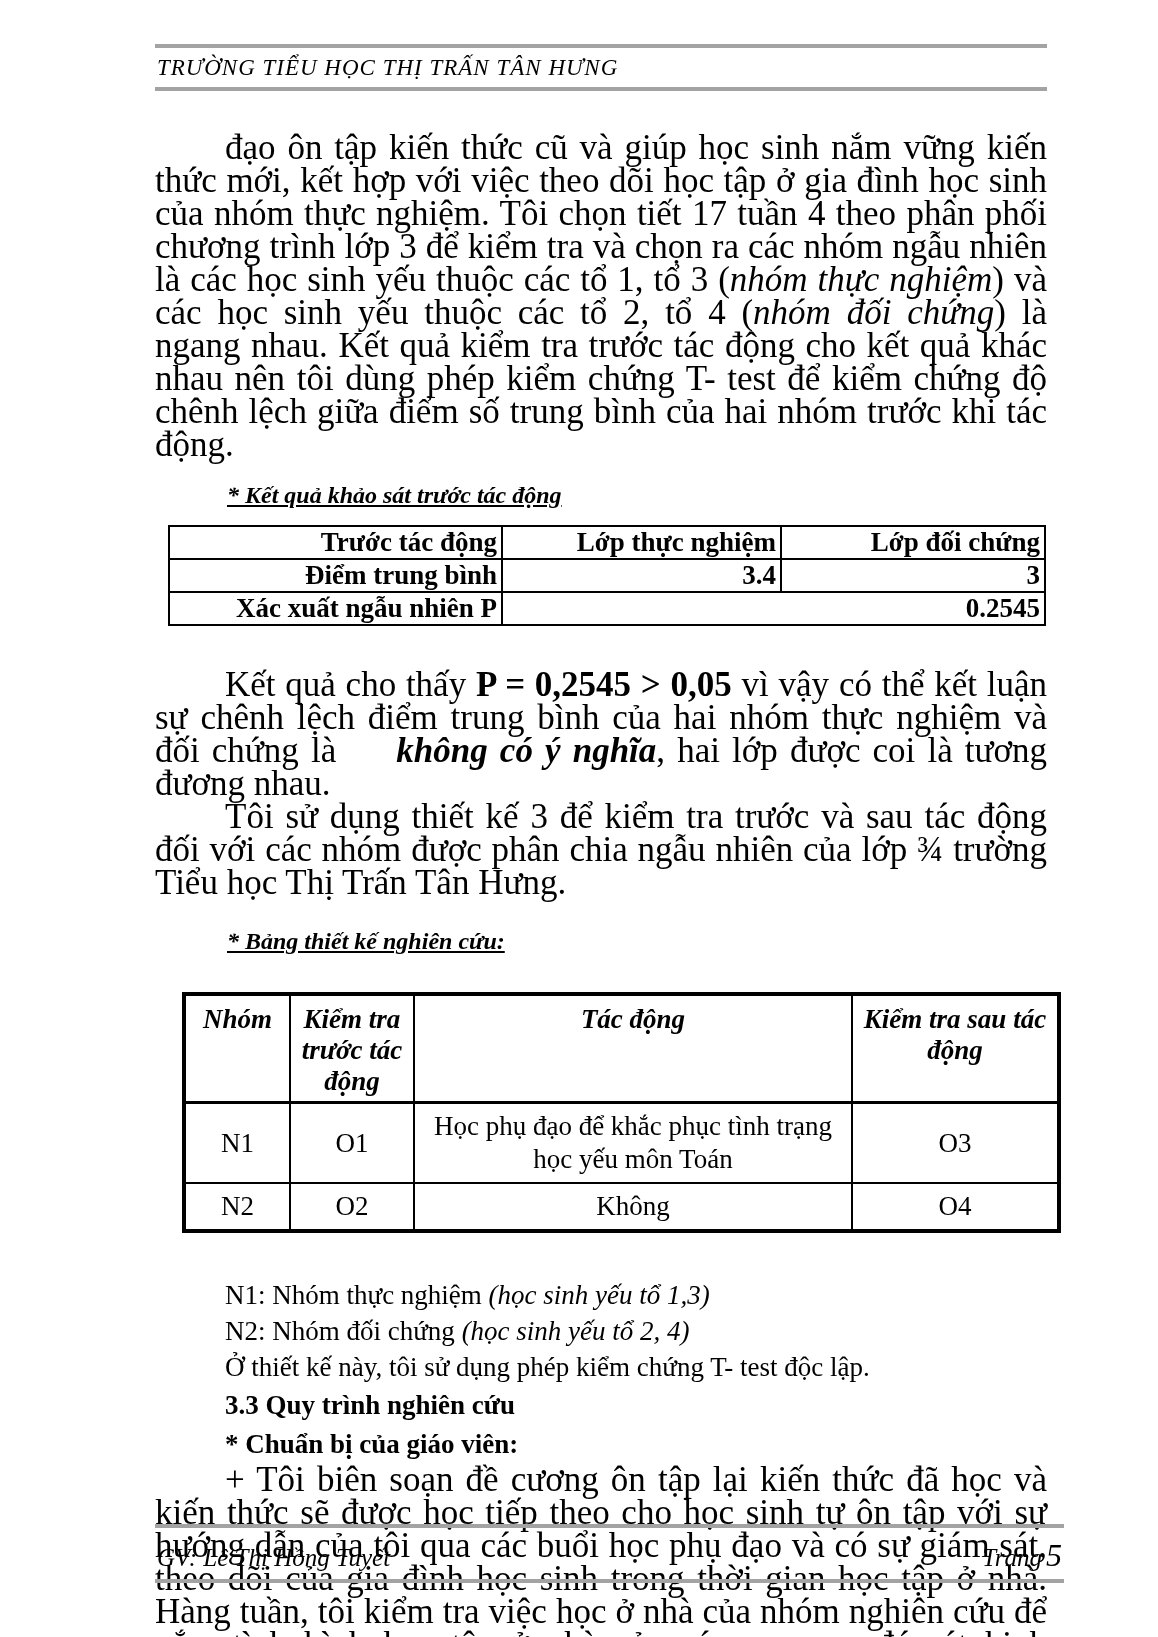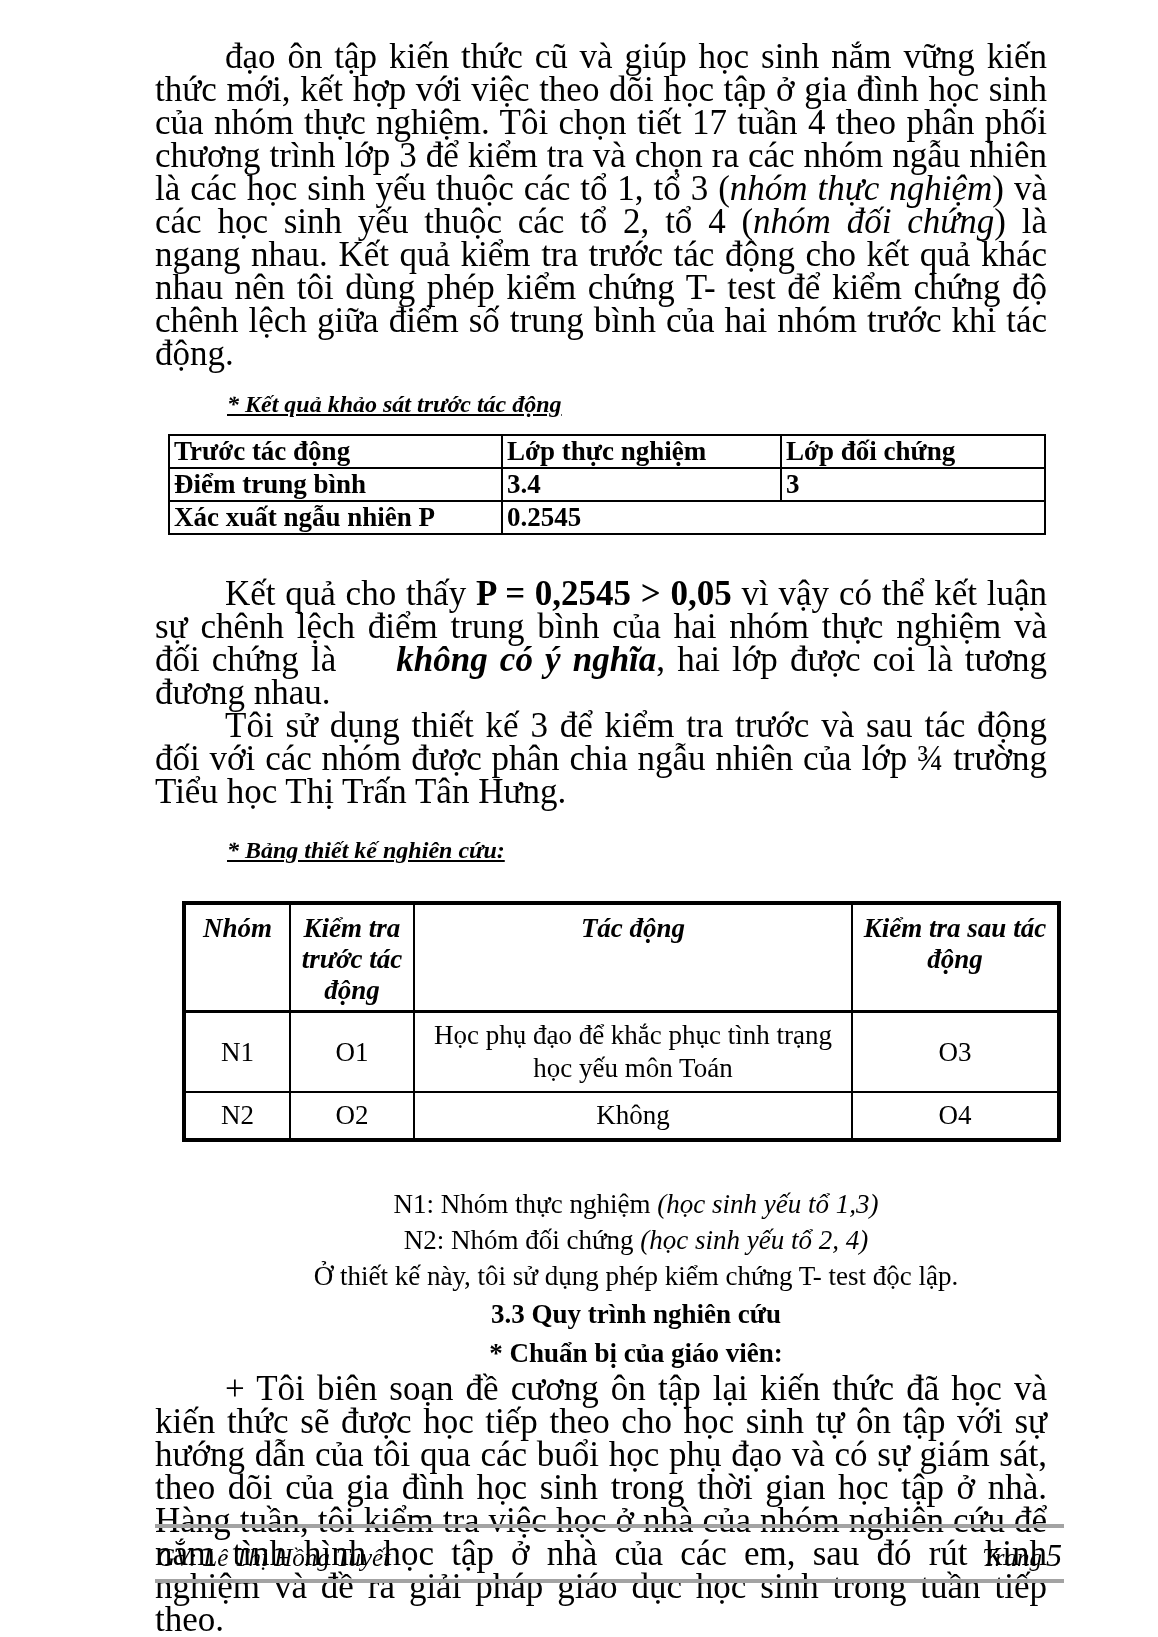--- a/index.html
+++ b/index.html
@@ -43,21 +43,21 @@
     line-height:33px;
   }
   #heading-design { margin-top:26px; }
 
   
   table.t1 {
     border-collapse:collapse;
     margin:13px 0 0 13px;
     width:876px;
     font-size:27px; font-weight:bold;
-    text-align:left;
+    text-align:right;
     table-layout:fixed;
   }
   .t1 td { border:2px solid #000; padding:0 4px; line-height:31px; height:31px; }
 
   
   table.t2 {
     border-collapse:collapse;
     margin:34px 0 0 27px;
     width:875px;
     font-size:27px;
@@ -70,40 +70,45 @@
     font-weight:bold; font-style:italic;
     border:2px solid #000; border-bottom:3px solid #000;
     vertical-align:top;
     padding:8px 6px 4px;
     line-height:31px;
     height:93px;
   }
   .t2 td { border:2px solid #000; padding:6px 6px; line-height:33px; }
 
   
-  .notes { margin-top:46px; padding-left:70px; font-size:27px; line-height:33px;text-align:center; }
+  .notes { margin-top:46px; padding-left:70px; font-size:27px; line-height:33px; }
   .note-line { margin-bottom:3px; }
   .h-33 { font-weight:bold; margin:5px 0 6px; }
   .h-prep { font-weight:bold; margin:0 0 2px; }
 
   
   .footer { position:absolute; top:1524px; left:155px; right:94px;text-align:center; }
   .footer-text {
     display:flex; justify-content:space-between; align-items:baseline;
     font-style:italic; padding:9px 2px 5px;
   }
   .teacher { font-size:25px; }
   .page-num { font-size:25px; }
   .page-num .num { font-size:32px; padding-left:4px; }
 </style>
 </head>
 <body>
 
 <div class="page">
 
+  <div class="header margins">
+    <div class="rule"></div>
+    <div class="school-name">TRƯỜNG TIỂU HỌC THỊ TRẤN TÂN HƯNG</div>
+    <div class="rule"></div>
+  </div>
 
   <div class="content margins">
 
     <p class="body-text" id="para1"><span>đạo ôn tập kiến thức cũ và giúp học sinh nắm vững kiến thức mới, kết hợp với việc theo dõi học tập ở gia đình học sinh của nhóm thực nghiệm. Tôi chọn tiết 17 tuần 4 theo phân phối chương trình lớp 3 để kiểm tra và chọn ra các nhóm ngẫu nhiên là các học sinh yếu thuộc các tổ 1, tổ 3 (</span><span class="italic">nhóm thực nghiệm</span><span>) và các học sinh yếu thuộc các tổ 2, tổ 4 (</span><span class="italic">nhóm đối chứng</span><span>) là ngang nhau. Kết quả kiểm tra trước tác động cho kết quả khác nhau nên tôi dùng phép kiểm chứng T- test để kiểm chứng độ chênh lệch giữa điểm số trung bình của hai nhóm trước khi tác động.</span></p>
 
     <div class="h-underline" id="heading-survey">* Kết quả khảo sát trước tác động</div>
 
     <table class="t1">
       <colgroup>
           <col style="width:333px">

